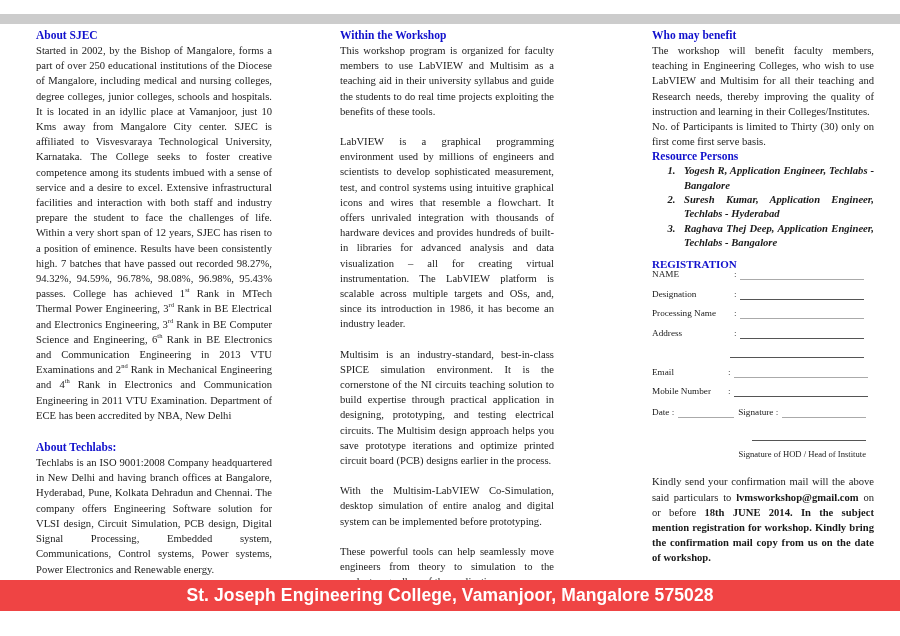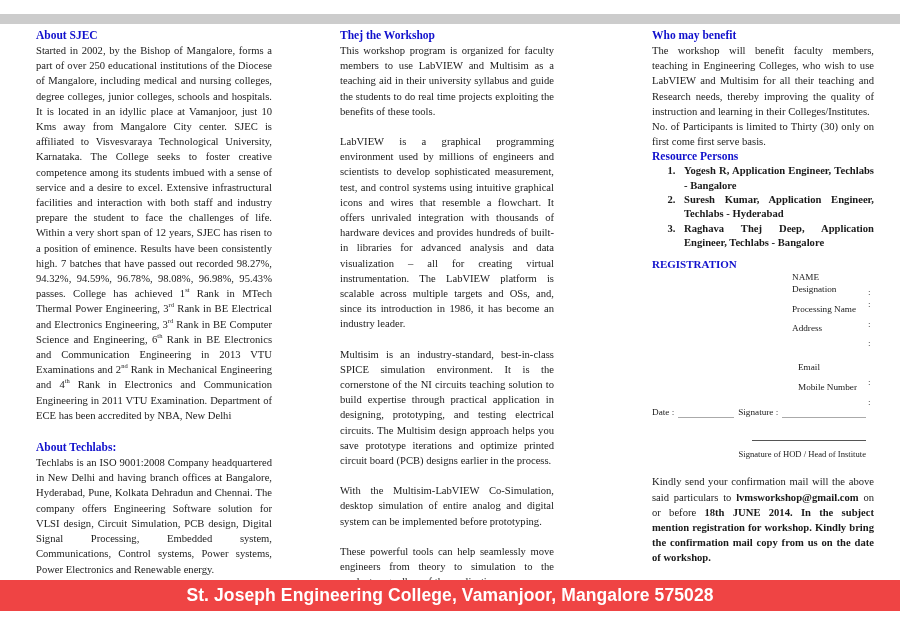--- a/index.html
+++ b/index.html
@@ -26,26 +26,27 @@
     line-height: 15px; margin: 0;
   }
   .para { margin: 0; }
   .gap { height: 15px; }
   .small-gap { height: 13px; }
   sup { font-size: 6.5px; line-height: 0; vertical-align: super; }
   .bold { font-weight: normal; }
   ol.persons {
     margin: 0; padding-left: 26px; font-weight: bold;
     line-height: 14.3px;
+    font-style: italic;
   }
   ol.persons li { padding-left: 6px; margin-bottom: 0; }
   .reg-heading { color: #1010cc; font-weight: bold; font-size: 11px; line-height: 12px; margin-top: 8px; }
   .reg-row {
     display: flex; align-items: flex-end; font-size: 9.2px;
-    height: 19.5px; text-align: left; flex-direction: column;
+    height: 19.5px; text-align: left;
   }
   .reg-label { width: 82px; white-space: nowrap; }
   .reg-colon { width: 6px; }
   .reg-line { flex: 0 0 124px; border-bottom: 1px solid #555; height: 10px; margin-bottom: 2px; }
   .reg-line.light { border-bottom-color: #aaa; }
   .reg-row.indent { padding-left: 78px; }
   .date-row { display: flex; align-items: flex-end; font-size: 9.2px; height: 21px; }
   .date-line { width: 56px; border-bottom: 1px solid #aaa; height: 10px; margin: 0 4px 2px 4px; }
   .sig-line { width: 84px; border-bottom: 1px solid #aaa; height: 10px; margin: 0 0 2px 4px; }
   .hod-line { margin-left: 100px; width: 114px; border-bottom: 1px solid #555; height: 20px; }
@@ -66,21 +67,21 @@
 
 <div class="col col1">
   <h3 class="heading">About SJEC</h3>
   <p class="para"><span>Started in 2002, by the Bishop of Mangalore, forms a part of over 250 educational institutions of the Diocese of Mangalore, including medical and nursing colleges, degree colleges, junior colleges, schools and hospitals. It is located in an idyllic place at Vamanjoor, just 10 Kms away from Mangalore City center. SJEC is affiliated to Visvesvaraya Technological University, Karnataka. The College seeks to foster creative competence among its students imbued with a sense of service and a desire to excel. Extensive infrastructural facilities and interaction with both staff and industry prepare the student to face the challenges of life. Within a very short span of 12 years, SJEC has risen to a position of eminence. Results have been consistently high. 7 batches that have passed out recorded 98.27%, 94.32%, 94.59%, 96.78%, 98.08%, 96.98%, 95.43% passes. College has achieved 1</span><sup>st</sup><span> Rank in MTech Thermal Power Engineering, 3</span><sup>rd</sup><span> Rank in  BE Electrical and Electronics Engineering, 3</span><sup>rd</sup><span> Rank in BE Computer Science and Engineering, 6</span><sup>th</sup><span> Rank in BE Electronics and Communication Engineering in 2013 VTU Examinations and 2</span><sup>nd</sup><span> Rank in Mechanical Engineering and 4</span><sup>th</sup><span> Rank in Electronics and Communication Engineering in 2011 VTU Examination. Department of ECE has been accredited by NBA, New Delhi</span></p>
   <div class="small-gap" style="height:17px"></div>
   <h3 class="heading">About Techlabs:</h3>
   <p class="para">Techlabs is an ISO 9001:2008 Company headquartered in New Delhi and having branch offices at Bangalore, Hyderabad, Pune, Kolkata Dehradun and Chennai. The company offers Engineering Software solution for VLSI design, Circuit Simulation, PCB design, Digital Signal Processing, Embedded system, Communications, Control systems, Power systems, Power Electronics and Renewable energy.</p>
 </div>
 
 <div class="col col2">
-  <h3 class="heading">Thej the Workshop</h3>
+  <h3 class="heading">Within the Workshop</h3>
   <p class="para">This workshop program is organized for faculty members to use LabVIEW and Multisim as a teaching aid in their university syllabus and guide the students to do real time projects exploiting the benefits of these tools.</p>
   <div class="gap"></div>
   <p class="para">LabVIEW is a graphical programming environment used by millions of engineers and scientists to develop sophisticated measurement, test, and control systems using intuitive graphical icons and wires that resemble a flowchart. It offers unrivaled integration with thousands of hardware devices and provides hundreds of built-in libraries for advanced analysis and data visualization – all for creating virtual instrumentation. The LabVIEW platform is scalable across multiple targets and OSs, and, since its introduction in 1986, it has become an industry leader.</p>
   <div class="gap"></div>
   <p class="para">Multisim is an industry-standard, best-in-class SPICE simulation environment. It is the cornerstone of the NI circuits teaching solution to build expertise through practical application in designing, prototyping, and testing electrical circuits. The Multisim design approach helps you save prototype iterations and optimize printed circuit board (PCB) designs earlier in the process.</p>
   <div class="gap"></div>
   <p class="para">With the Multisim-LabVIEW Co-Simulation, desktop simulation of entire analog and digital system can be implemented before prototyping.</p>
   <div class="gap"></div>
   <p class="para">These powerful tools can help seamlessly move engineers from theory to simulation to the product, regardless of the application area.</p>
 </div>

